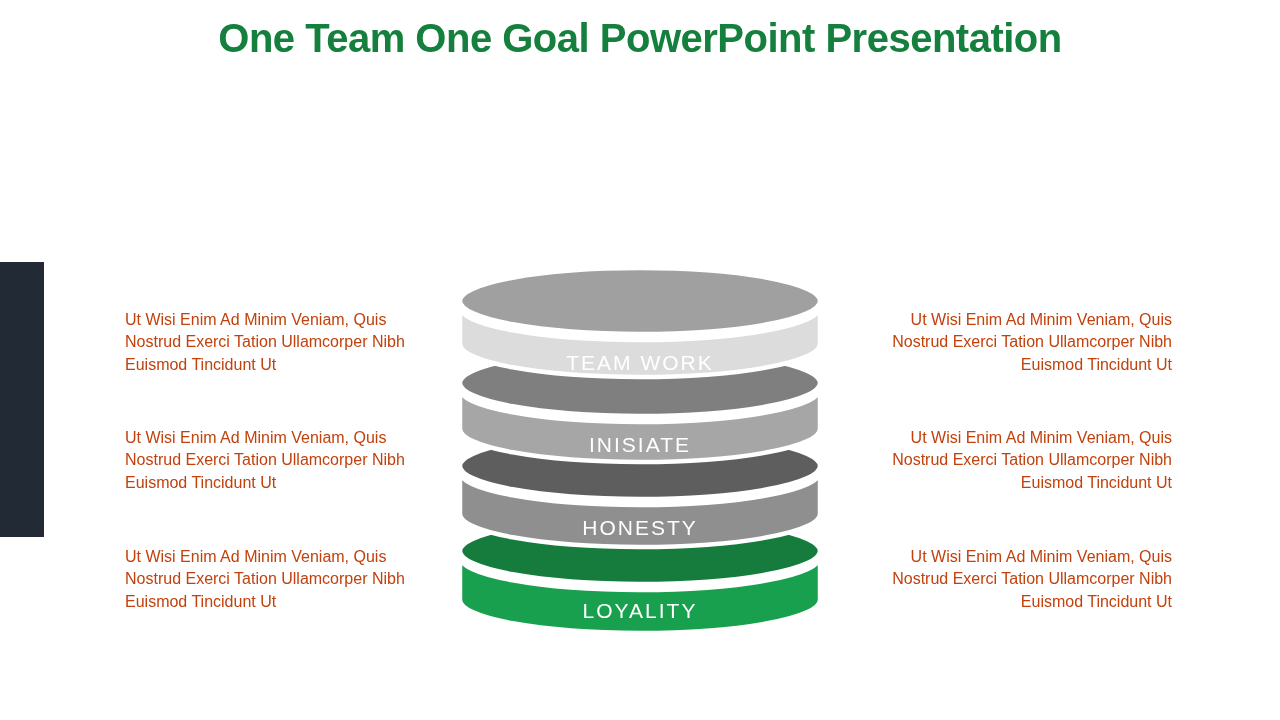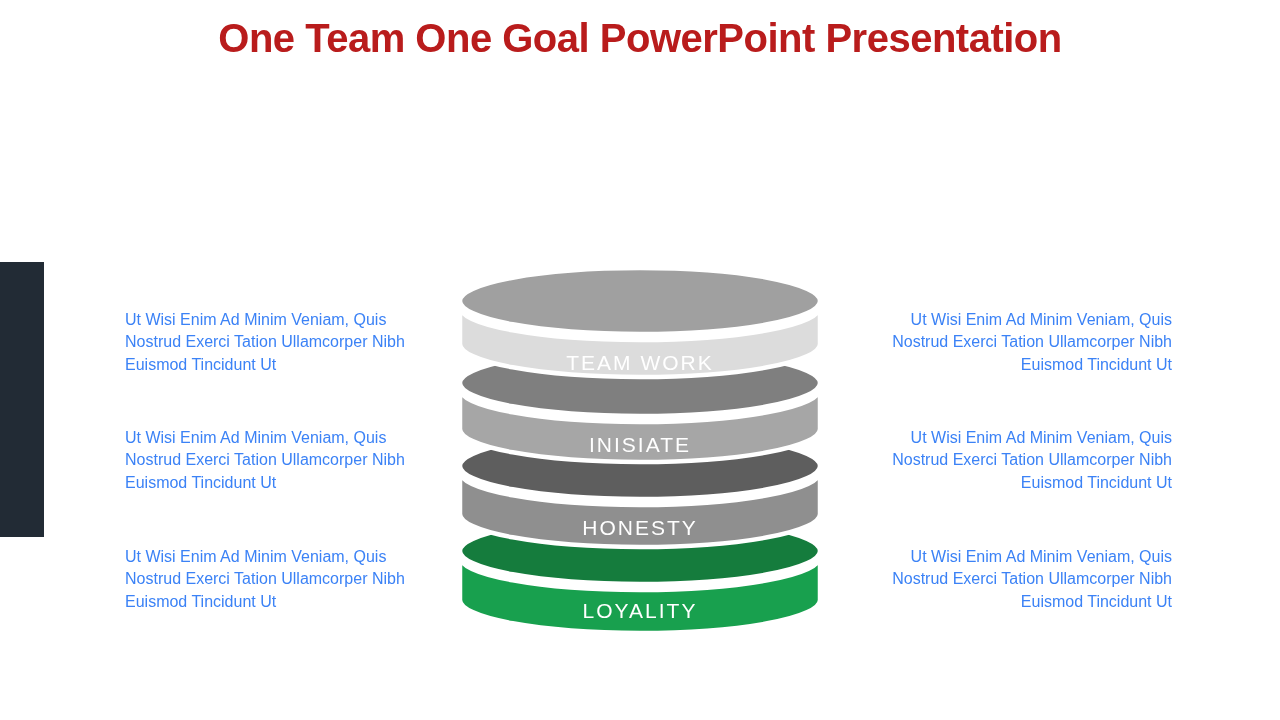--- a/index.html
+++ b/index.html
@@ -12,35 +12,35 @@
   }
   .slide-title {
     position: absolute;
     top: 14px; left: 0;
     width: 1280px;
     text-align: center;
     font-size: 40px;
     line-height: 48px;
     font-weight: bold;
     letter-spacing: -0.5px;
-    color: #b91c1c;
+    color: #15803d;
     white-space: nowrap;
   }
   .accent-bar {
     position: absolute;
     left: 0; top: 262px;
     width: 44px; height: 275px;
     background: #222B35;
   }
   .para {
     position: absolute;
     width: 300px;
     font-size: 16px;
     line-height: 22.4px;
-    color: #3b82f6;
+    color: #c2410c;
   }
   .para span { display: block; }
   .para.left  { left: 125px; text-align: left; }
   .para.right { right: 108px; text-align: right; }
   .row-1 { top: 309px; }
   .row-2 { top: 427px; }
   .row-3 { top: 546px; }
   .cyl-svg { position: absolute; left: 0; top: 0; }
   .cyl-shape { stroke: #ffffff; stroke-width: 4.5; }
   .cyl-label {

